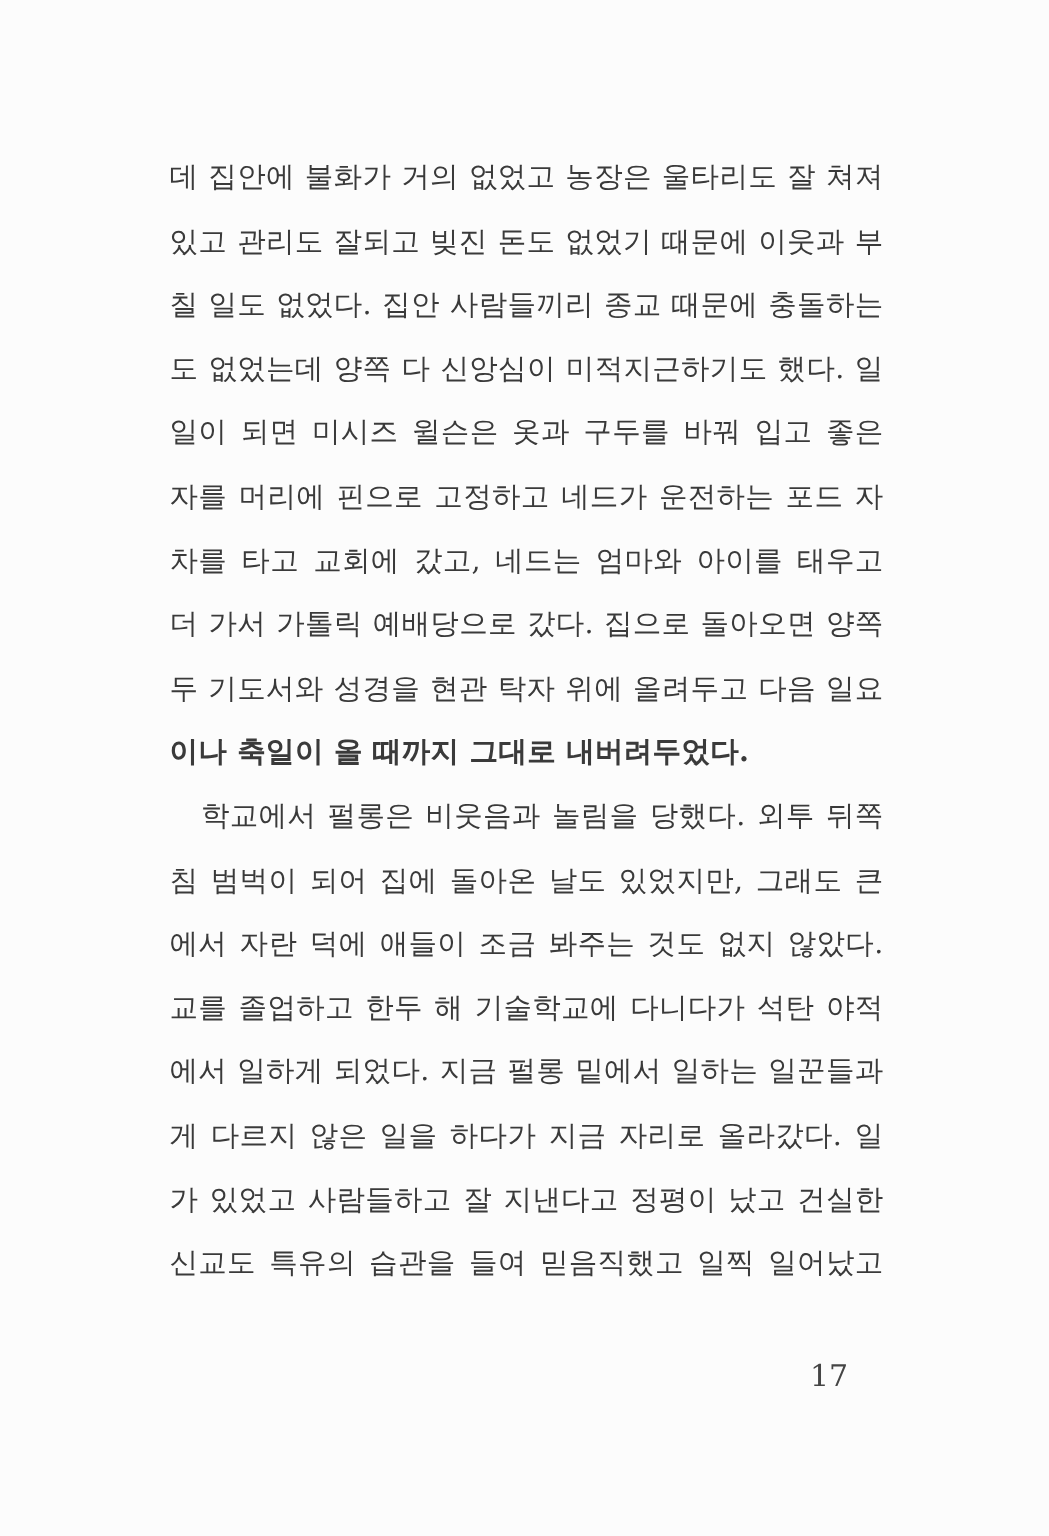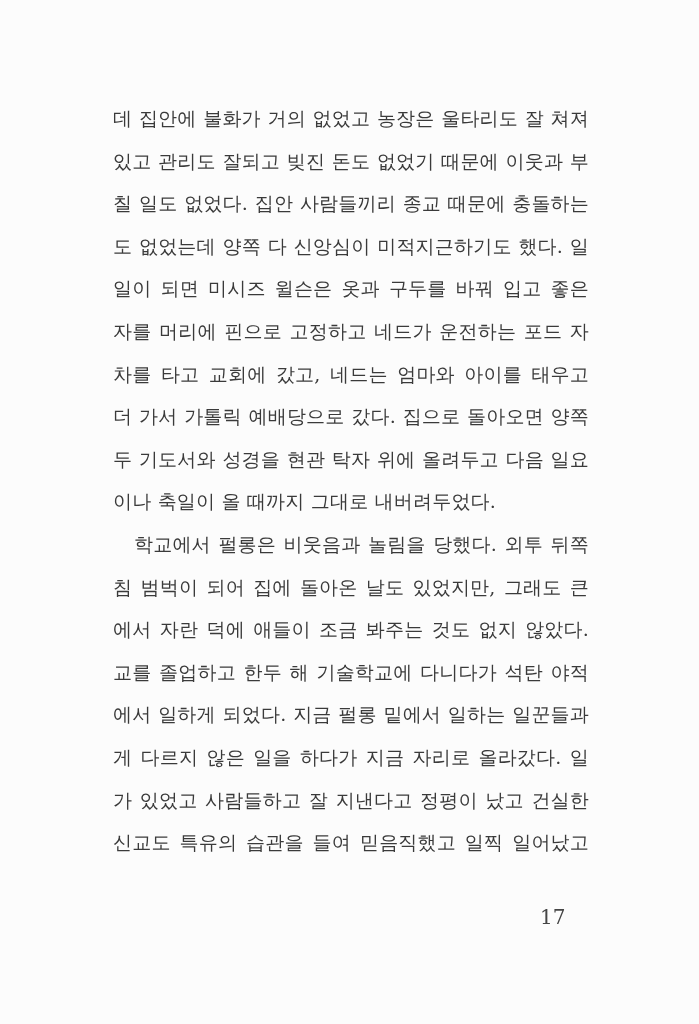--- a/index.html
+++ b/index.html
@@ -60,21 +60,21 @@
   <div class="text-block">
       <div class="line" style="color: rgb(58, 58, 58);">데 집안에 불화가 거의 없었고 농장은 울타리도 잘 쳐져</div>
       <div class="line" style="color: rgb(58, 58, 58);">있고 관리도 잘되고 빚진 돈도 없었기 때문에 이웃과 부딪</div>
       <div class="line" style="color: rgb(58, 58, 58);">칠 일도 없었다. 집안 사람들끼리 종교 때문에 충돌하는 일</div>
       <div class="line" style="color: rgb(58, 58, 58);">도 없었는데 양쪽 다 신앙심이 미적지근하기도 했다. 일요</div>
       <div class="line" style="color: rgb(58, 58, 58);">일이 되면 미시즈 윌슨은 옷과 구두를 바꿔 입고 좋은 모</div>
       <div class="line" style="color: rgb(58, 58, 58);">자를 머리에 핀으로 고정하고 네드가 운전하는 포드 자동</div>
       <div class="line" style="color: rgb(58, 58, 58);">차를 타고 교회에 갔고, 네드는 엄마와 아이를 태우고 조금</div>
       <div class="line" style="color: rgb(58, 58, 58);">더 가서 가톨릭 예배당으로 갔다. 집으로 돌아오면 양쪽 모</div>
       <div class="line" style="color: rgb(58, 58, 58);">두 기도서와 성경을 현관 탁자 위에 올려두고 다음 일요일</div>
-      <div class="line para-end" style="color: rgb(58, 58, 58);">이나 축일이 올 때까지 그대로 내버려두었다.</div>
+      <div class="line para-end" style="color: rgb(58, 58, 58); font-weight: bold;">이나 축일이 올 때까지 그대로 내버려두었다.</div>
       <div class="line indent" style="color: rgb(58, 58, 58);">학교에서 펄롱은 비웃음과 놀림을 당했다. 외투 뒤쪽이</div>
       <div class="line" style="color: rgb(58, 58, 58);">침 범벅이 되어 집에 돌아온 날도 있었지만, 그래도 큰 집</div>
       <div class="line" style="color: rgb(58, 58, 58);">에서 자란 덕에 애들이 조금 봐주는 것도 없지 않았다. 학</div>
       <div class="line" style="color: rgb(58, 58, 58);">교를 졸업하고 한두 해 기술학교에 다니다가 석탄 야적장</div>
       <div class="line" style="color: rgb(58, 58, 58);">에서 일하게 되었다. 지금 펄롱 밑에서 일하는 일꾼들과 크</div>
       <div class="line" style="color: rgb(58, 58, 58);">게 다르지 않은 일을 하다가 지금 자리로 올라갔다. 일머리</div>
       <div class="line" style="color: rgb(58, 58, 58);">가 있었고 사람들하고 잘 지낸다고 정평이 났고 건실한 개</div>
       <div class="line" style="color: rgb(58, 58, 58);">신교도 특유의 습관을 들여 믿음직했고 일찍 일어났고 술</div>
     </div>
   <div class="page-number" style="color: rgb(69, 69, 69);">17</div>

